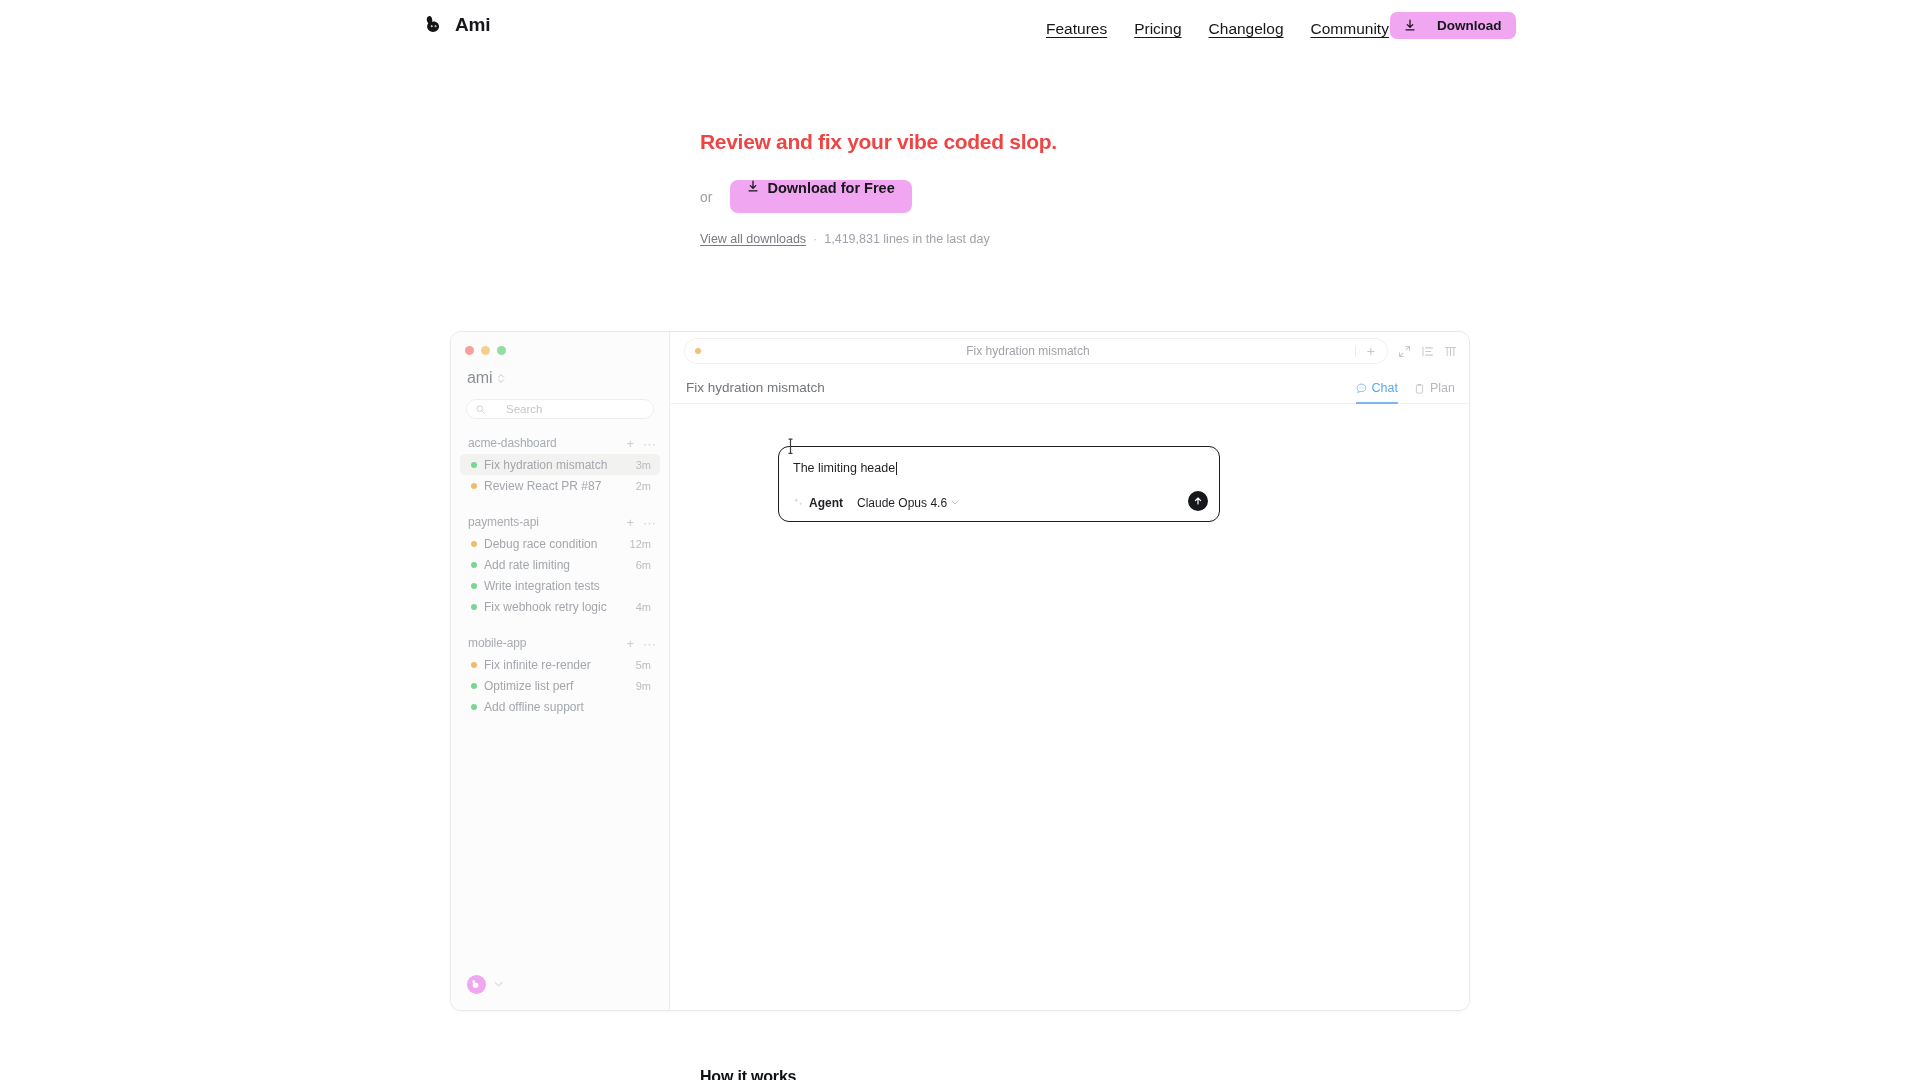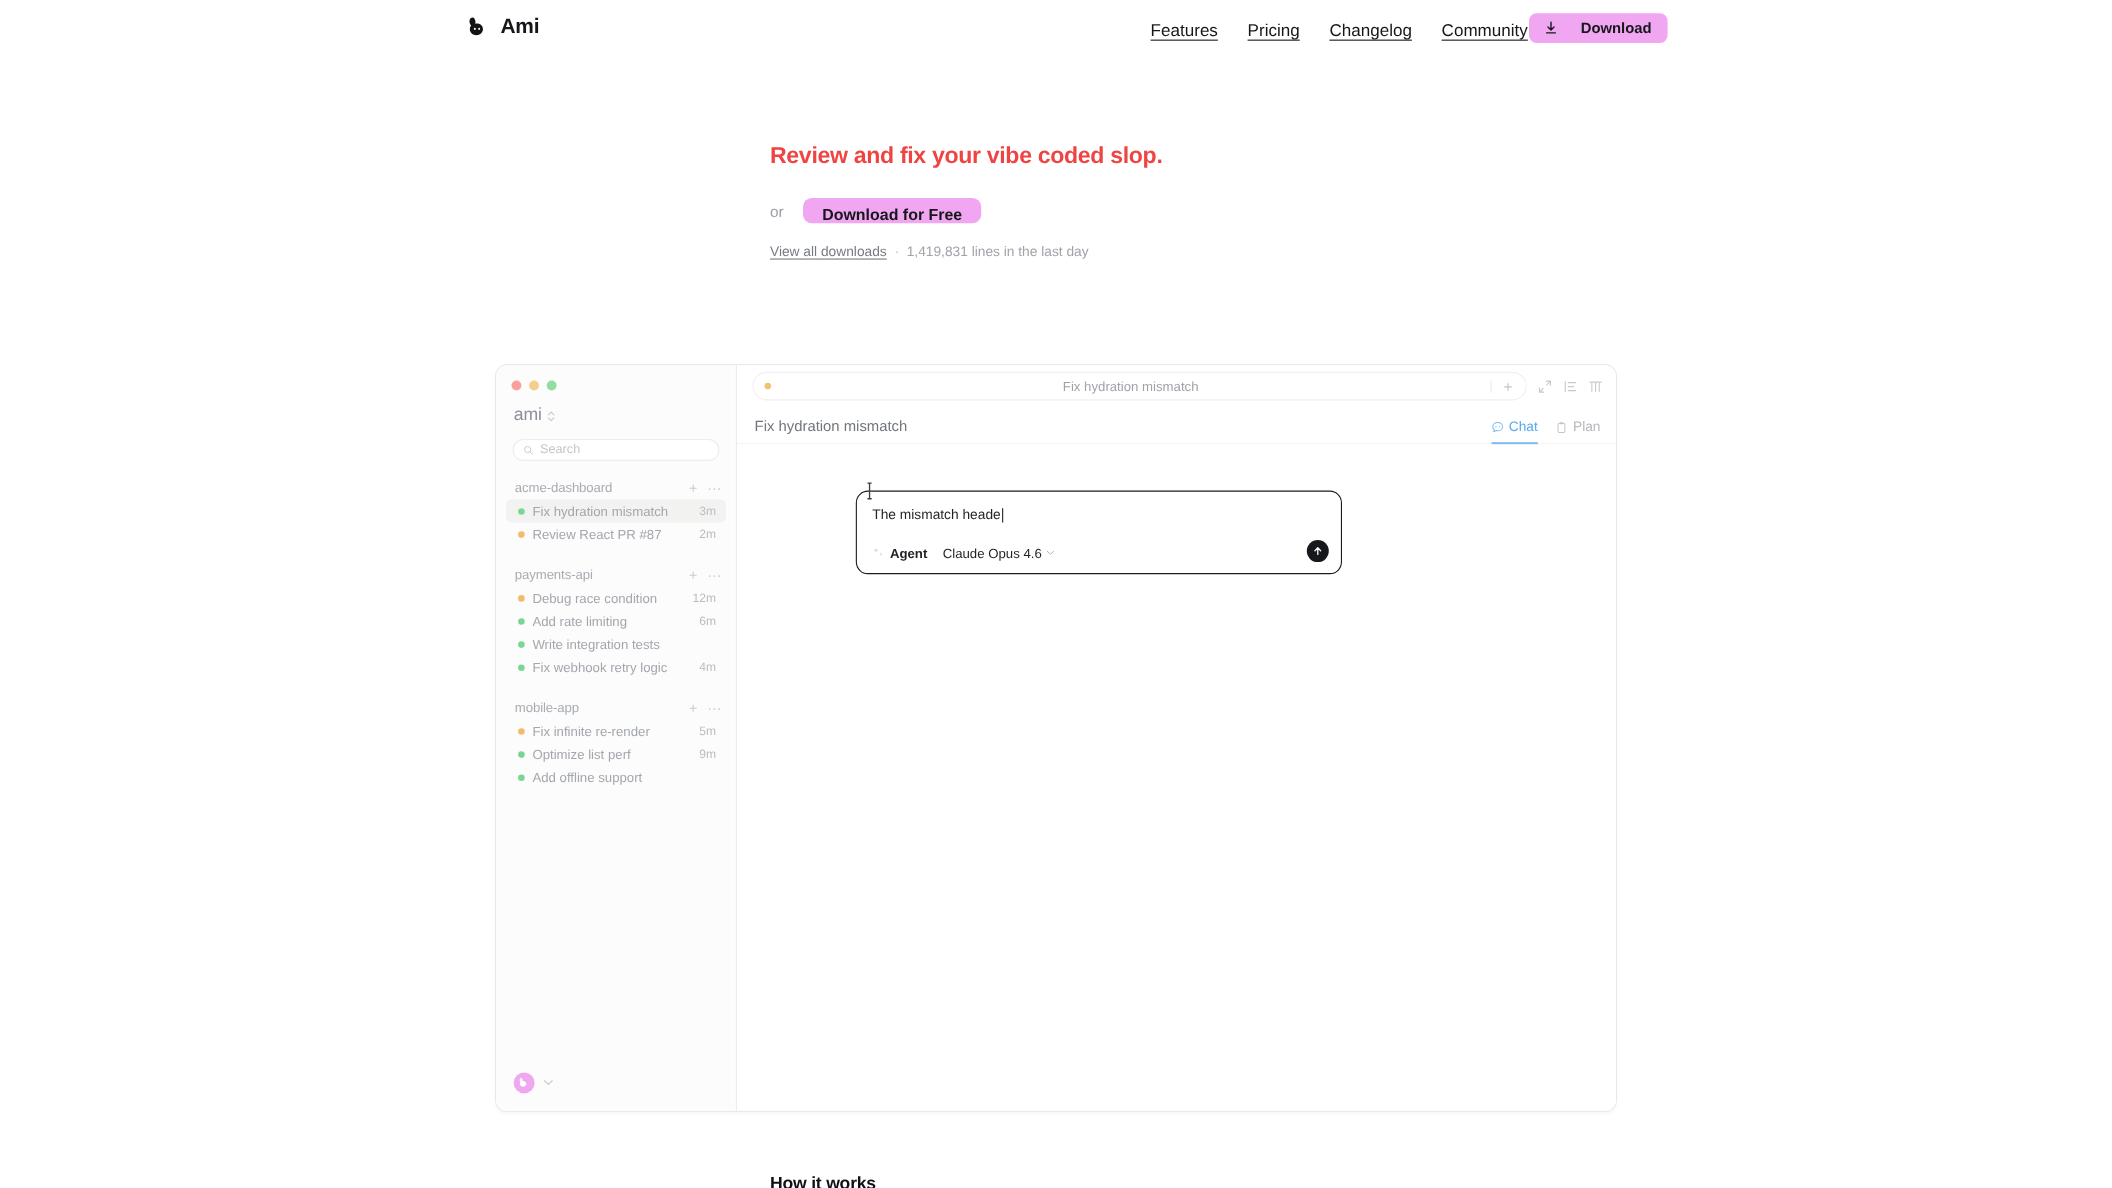--- a/index.html
+++ b/index.html
@@ -62,25 +62,25 @@
     height: 36px; padding: 0 14px; border-radius: 8px; background: #f4f4f3;
     display: inline-flex; align-items: center; gap: 11px;
   }
   .cmd-text {
     font-family: "Liberation Mono", monospace; font-size: 15px;
     color: #24272c; letter-spacing: -0.2px;
   }
   .copy-icon { width: 13px; height: 14px; display: block; cursor: pointer; }
   .or-text { font-size: 14px; color: #9a9ea5; }
   .hero-cta {
-    height: 23px; padding: 0 17px; border: none; border-radius: 8px;
+    height: 33px; padding: 0 17px; border: none; border-radius: 8px;
     background: #f0a6f0; color: #15171a;
     font-family: "Liberation Sans", sans-serif;
     font-size: 14.5px; font-weight: 700;
-    display: inline-flex; align-items: flex-start; gap: 8px; cursor: pointer; flex-direction: column;
+    display: inline-flex; align-items: flex-start; gap: 8px; cursor: pointer;
   }
   .meta-row {
     margin-top: 19px; display: flex; align-items: center; gap: 7px;
     font-size: 12.5px; color: #9fa3a9;
   }
   .meta-link {
     color: #777b82; text-decoration: underline;
     text-underline-offset: 2px; cursor: pointer;
   }
   .meta-dot { color: #bdc1c6; }
@@ -116,21 +116,21 @@
   }
   .workspace-name {
     font-size: 16px; color: #8b9099; font-weight: 400; letter-spacing: -0.1px;
   }
   .chev-ud { width: 8px; height: 11px; display: block; }
 
   .search-wrap { padding: 12px 15px 0 15px; }
   .search-box {
     height: 20px; border: 1px solid #ededed; border-radius: 11px;
     background: #ffffff; display: flex; align-items: center;
-    gap: 6px; padding: 0 9px; cursor: text;
+    gap: 21px; padding: 0 9px; cursor: text;
   }
   .search-ico { width: 9px; height: 9px; display: block; flex: none; }
   .search-ph { font-size: 11.5px; color: #c3c6ca; }
 
   .proj-list { margin-top: 13px; flex: 1; overflow: hidden; }
   .proj-head {
     display: flex; align-items: center;
     padding: 0 13px 0 17px; height: 22px; cursor: pointer;
   }
   .proj-name {
@@ -455,21 +455,21 @@
             <rect x="4.3" y="1" width="3.4" height="2" rx=".8" fill="#c2c6cb"></rect>
           </svg>
           <span>Plan</span>
         </div>
       </div>
     </div>
 
     <div class="canvas">
       <div class="composer">
         <div class="composer-text">
-          <span>The mismatch heade</span>
+          <span>The limiting heade</span>
           <span class="caret"></span>
         </div>
         <div class="composer-bottom">
           <div class="mode-chip">
             <svg viewBox="0 0 12 12">
               <path d="M3.6 1.1l.7 1.8 1.8.7-1.8.7-.7 1.8-.7-1.8-1.8-.7 1.8-.7z" fill="#d6d9dd"></path>
               <path d="M8.4 5.6l.5 1.3 1.3.5-1.3.5-.5 1.3-.5-1.3-1.3-.5 1.3-.5z" fill="#d6d9dd"></path>
             </svg>
             <span>Agent</span>
           </div>

